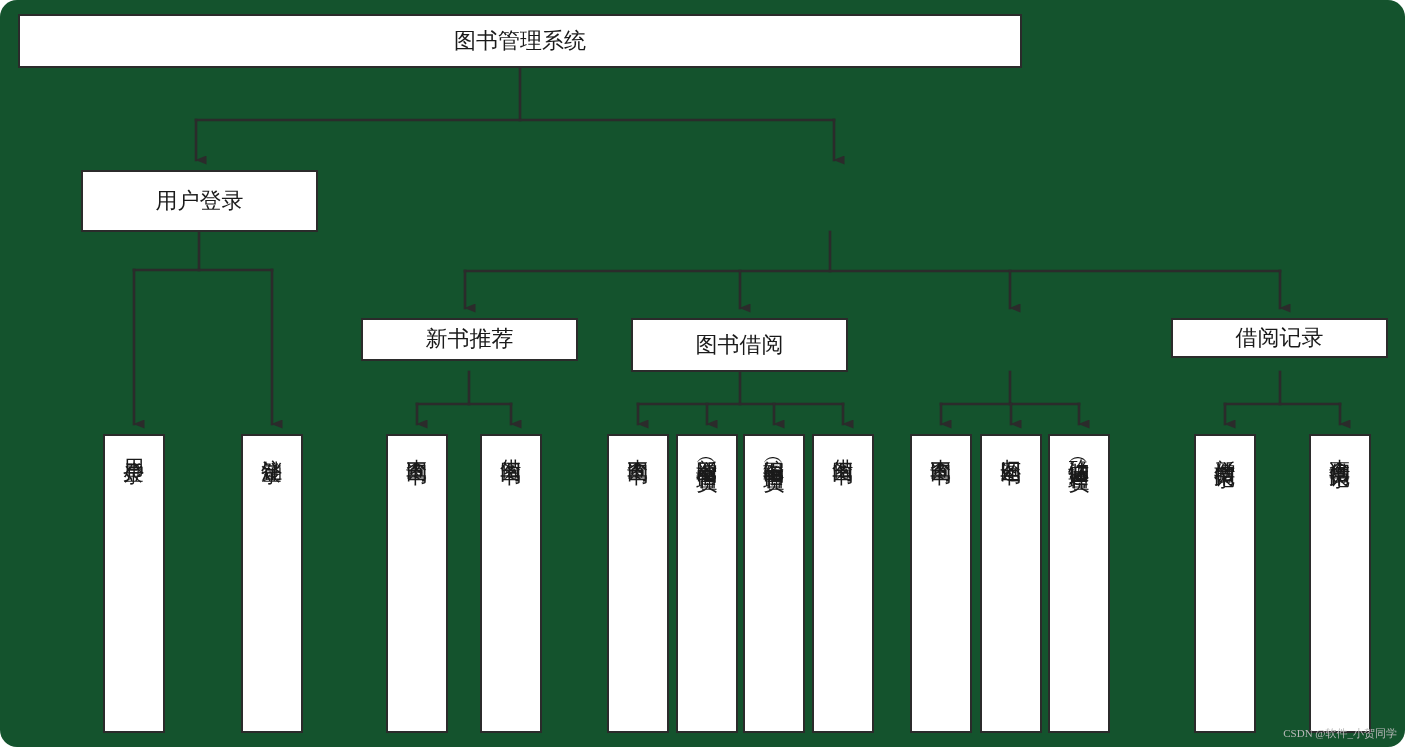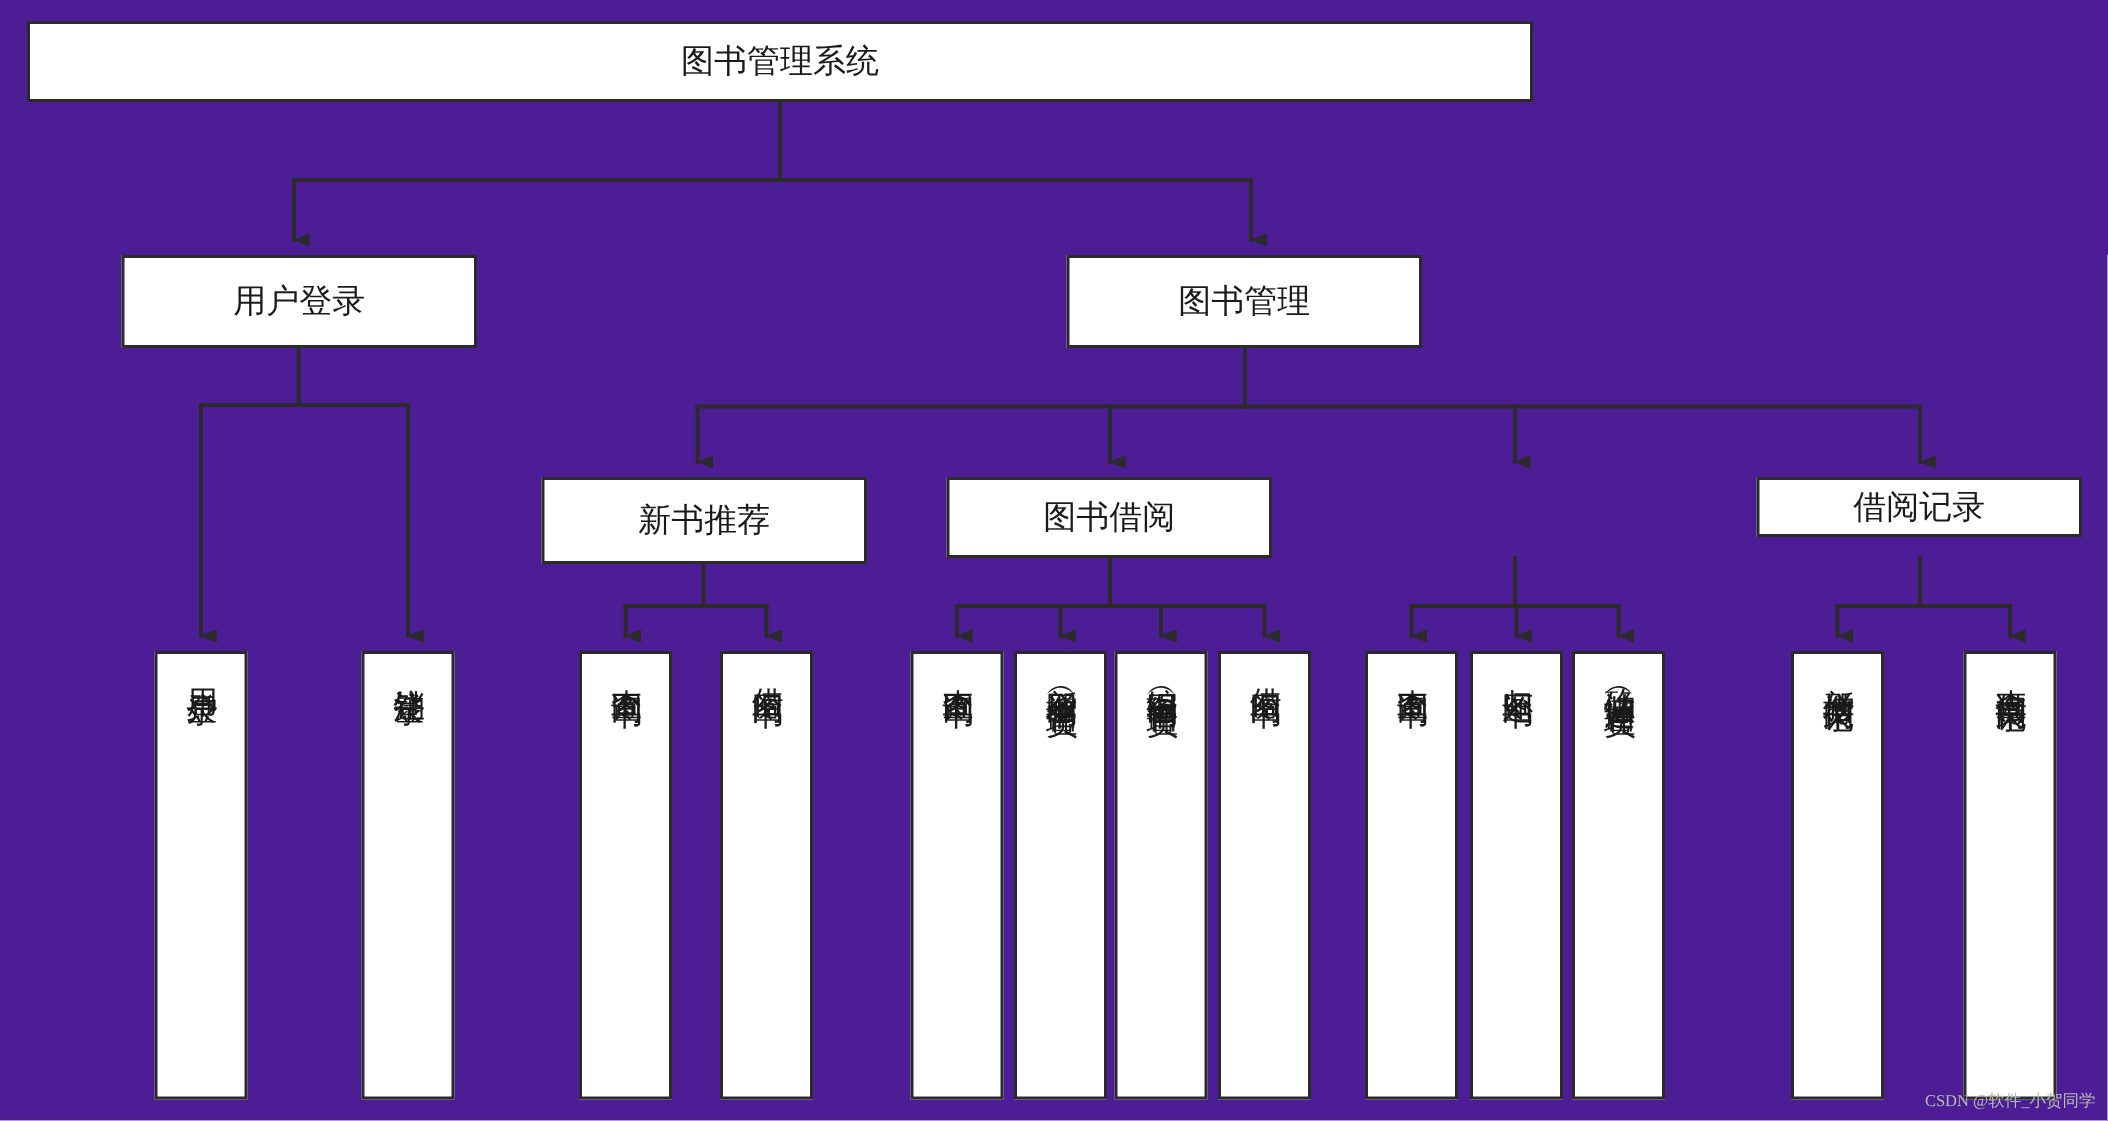--- a/index.html
+++ b/index.html
@@ -7,22 +7,23 @@
     padding: 0;
     background: #ffffff;
   }
   body {
     font-family: "Liberation Sans", "DejaVu Sans", sans-serif;
   }
   #diagram-root {
     position: relative;
     width: 1405px;
     height: 747px;
-    background: #4c1d95;
+    background: #14532d;
     overflow: hidden;
+    border-radius: 17px;
   }
   #diagram-svg {
     position: absolute;
     top: 0;
     left: 0;
     width: 1405px;
     height: 747px;
   }
   .node-box {
     position: absolute;
@@ -125,25 +126,22 @@
     </g>
   </svg>
 
   <div class="node-box node-h node-root" style="left:18px; top:14px; width:1004px; height:54px;">
     <span class="node-label">图书管理系统</span>
   </div>
 
   <div class="node-box node-h" style="left:81px; top:170px; width:237px; height:62px;">
     <span class="node-label">用户登录</span>
   </div>
-  <div class="node-box node-h" style="left:711px; top:170px; width:237px; height:62px;">
-    <span class="node-label">图书管理</span>
-  </div>
 
-  <div class="node-box node-h" style="left:361px; top:318px; width:217px; height:58px;">
+  <div class="node-box node-h" style="left:361px; top:318px; width:217px; height:43px;">
     <span class="node-label">新书推荐</span>
   </div>
   <div class="node-box node-h" style="left:631px; top:318px; width:217px; height:54px;">
     <span class="node-label">图书借阅</span>
   </div>
   <div class="node-box node-h" style="left:1171px; top:318px; width:217px; height:40px;">
     <span class="node-label">借阅记录</span>
   </div>
 
   <div class="node-box node-v" style="left:103px; top:434px; width:62px; height:299px;">

